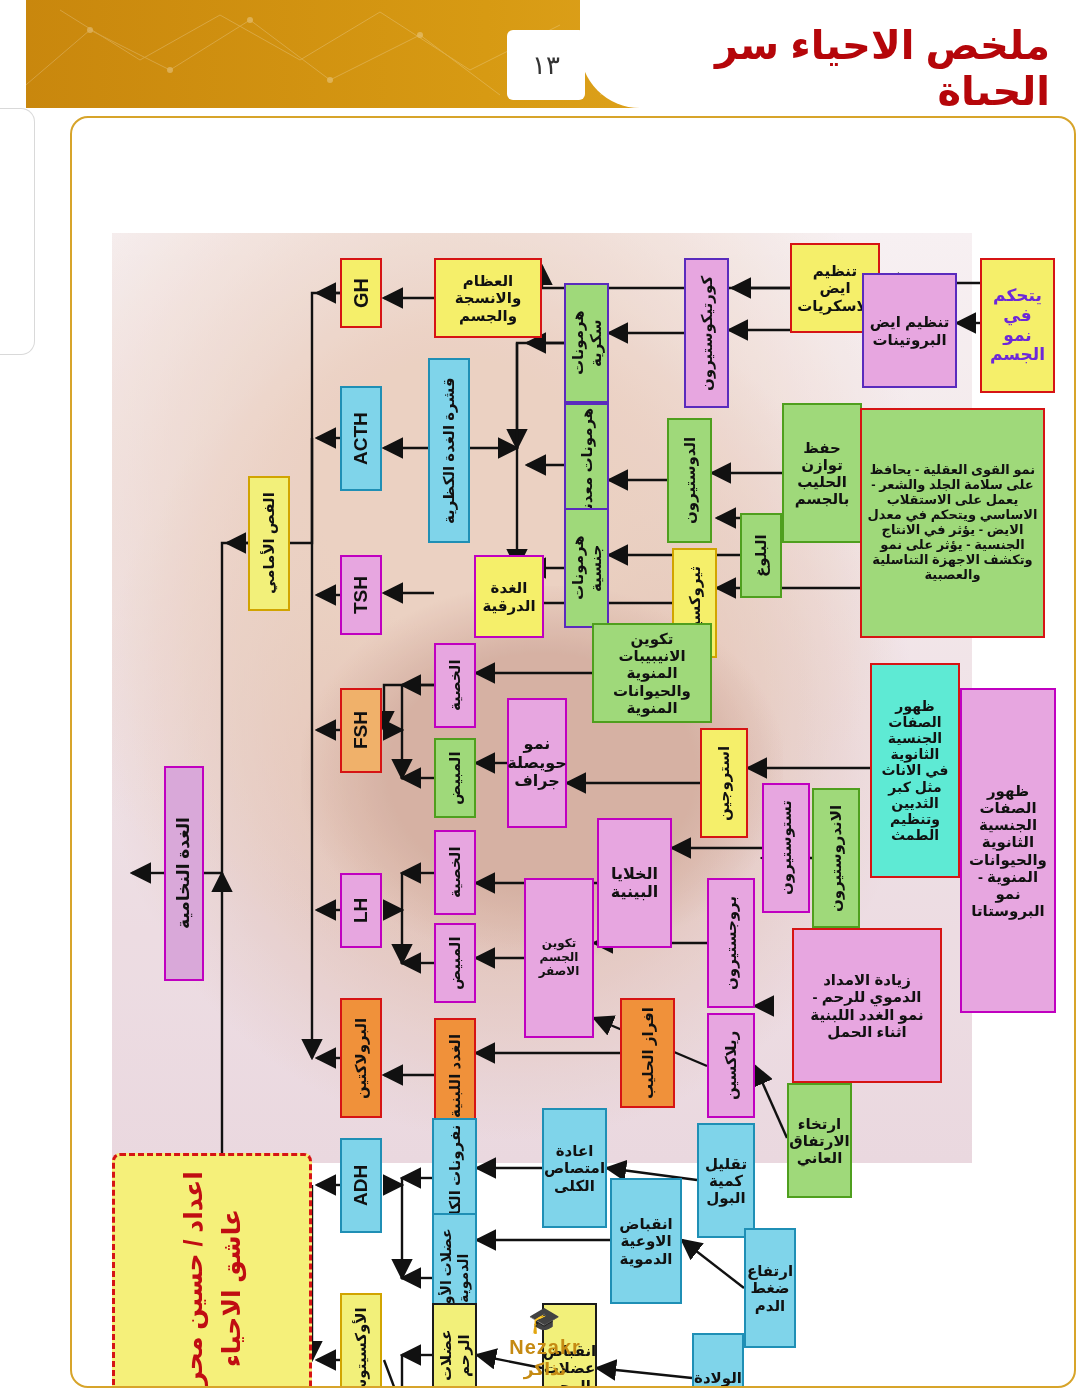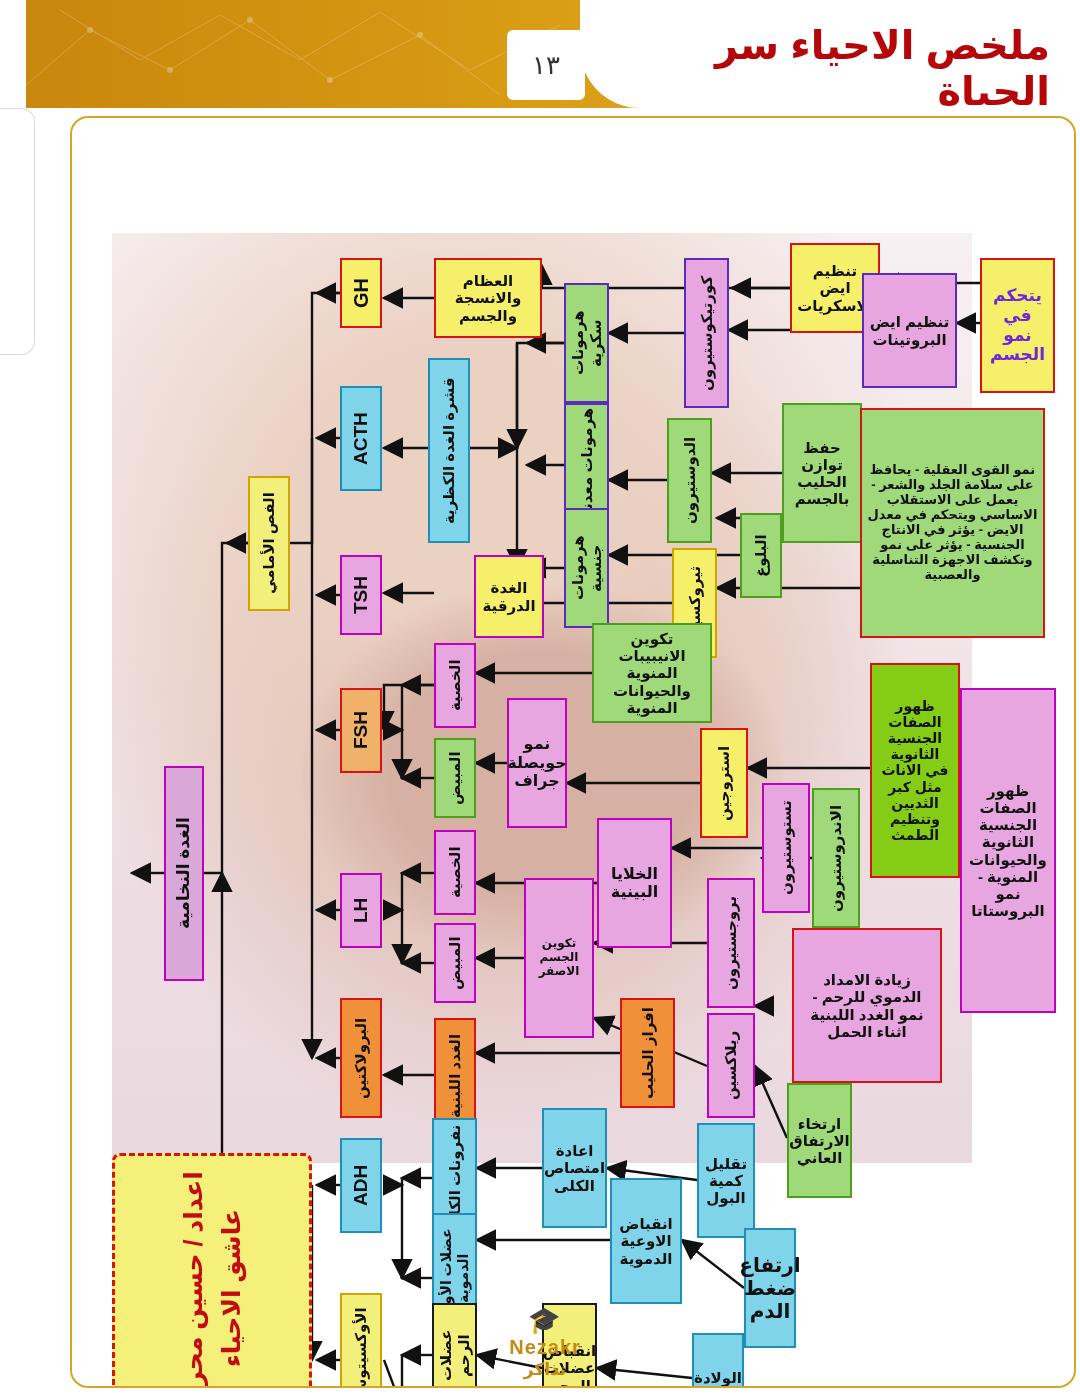--- a/index.html
+++ b/index.html
@@ -286,21 +286,21 @@
       </div>
       <div class="node" style="left: 520px; top: 505px; width: 120px; height: 100px; background: rgb(159, 217, 122); border: 2px solid rgb(79, 159, 30); font-size: 15px; color: rgb(17, 17, 17);">
         <span>تكوين الانيبيبات المنوية والحيوانات المنوية</span>
       </div>
       <div class="node" style="left: 435px; top: 580px; width: 60px; height: 130px; background: rgb(231, 166, 224); border: 2px solid rgb(192, 0, 192); font-size: 16px; color: rgb(17, 17, 17);">
         <span>نمو حويصلة جراف</span>
       </div>
       <div class="node vert" style="left: 628px; top: 610px; width: 48px; height: 110px; background: rgb(245, 239, 106); border: 2px solid rgb(214, 20, 20); font-size: 15px; color: rgb(17, 17, 17);">
         <span>استروجين</span>
       </div>
-      <div class="node" style="left: 798px; top: 545px; width: 90px; height: 215px; background: #84cc16; border: 2px solid rgb(214, 20, 20); font-size: 14px; color: rgb(17, 17, 17);">
+      <div class="node" style="left: 798px; top: 545px; width: 90px; height: 215px; background: #5eead4; border: 2px solid rgb(214, 20, 20); font-size: 14px; color: rgb(17, 17, 17);">
         <span>ظهور الصفات الجنسية الثانوية في الاناث مثل كبر الثديين وتنظيم الطمث</span>
       </div>
       <div class="node" style="left: 452px; top: 760px; width: 70px; height: 160px; background: rgb(231, 166, 224); border: 2px solid rgb(192, 0, 192); font-size: 12px; color: rgb(17, 17, 17);">
         <span>تكوين الجسم الاصفر</span>
       </div>
       <div class="node" style="left: 525px; top: 700px; width: 75px; height: 130px; background: rgb(231, 166, 224); border: 2px solid rgb(192, 0, 192); font-size: 16px; color: rgb(17, 17, 17);">
         <span>الخلايا البينية</span>
       </div>
       <div class="node vert" style="left: 690px; top: 665px; width: 48px; height: 130px; background: rgb(231, 166, 224); border: 2px solid rgb(192, 0, 192); font-size: 15px; color: rgb(17, 17, 17);">
         <span>تستوستيرون</span>
@@ -328,21 +328,21 @@
       </div>
       <div class="node" style="left: 470px; top: 990px; width: 65px; height: 120px; background: rgb(127, 212, 234); border: 2px solid rgb(31, 143, 181); font-size: 15px; color: rgb(17, 17, 17);">
         <span>اعادة امتصاص الكلى</span>
       </div>
       <div class="node" style="left: 538px; top: 1060px; width: 72px; height: 126px; background: rgb(127, 212, 234); border: 2px solid rgb(31, 143, 181); font-size: 15px; color: rgb(17, 17, 17);">
         <span>انقباض الاوعية الدموية</span>
       </div>
       <div class="node" style="left: 625px; top: 1005px; width: 58px; height: 115px; background: rgb(127, 212, 234); border: 2px solid rgb(31, 143, 181); font-size: 15px; color: rgb(17, 17, 17);">
         <span>تقليل كمية البول</span>
       </div>
-      <div class="node" style="left: 672px; top: 1110px; width: 52px; height: 120px; background: rgb(127, 212, 234); border: 2px solid rgb(31, 143, 181); font-size: 20px; color: rgb(17, 17, 17);">
+      <div class="node" style="left: 672px; top: 1110px; width: 52px; height: 120px; background: rgb(127, 212, 234); border: 2px solid rgb(31, 143, 181); font-size: 15px; color: rgb(17, 17, 17);">
         <span>ارتفاع ضغط الدم</span>
       </div>
       <div class="node" style="left: 470px; top: 1185px; width: 55px; height: 130px; background: rgb(242, 240, 122); border: 2px solid rgb(27, 27, 27); font-size: 15px; color: rgb(17, 17, 17);">
         <span>انقباض عضلات الرحم</span>
       </div>
       <div class="node" style="left: 620px; top: 1215px; width: 52px; height: 90px; background: rgb(127, 212, 234); border: 2px solid rgb(31, 143, 181); font-size: 15px; color: rgb(17, 17, 17);">
         <span>الولادة</span>
       </div>
     </div>
 

